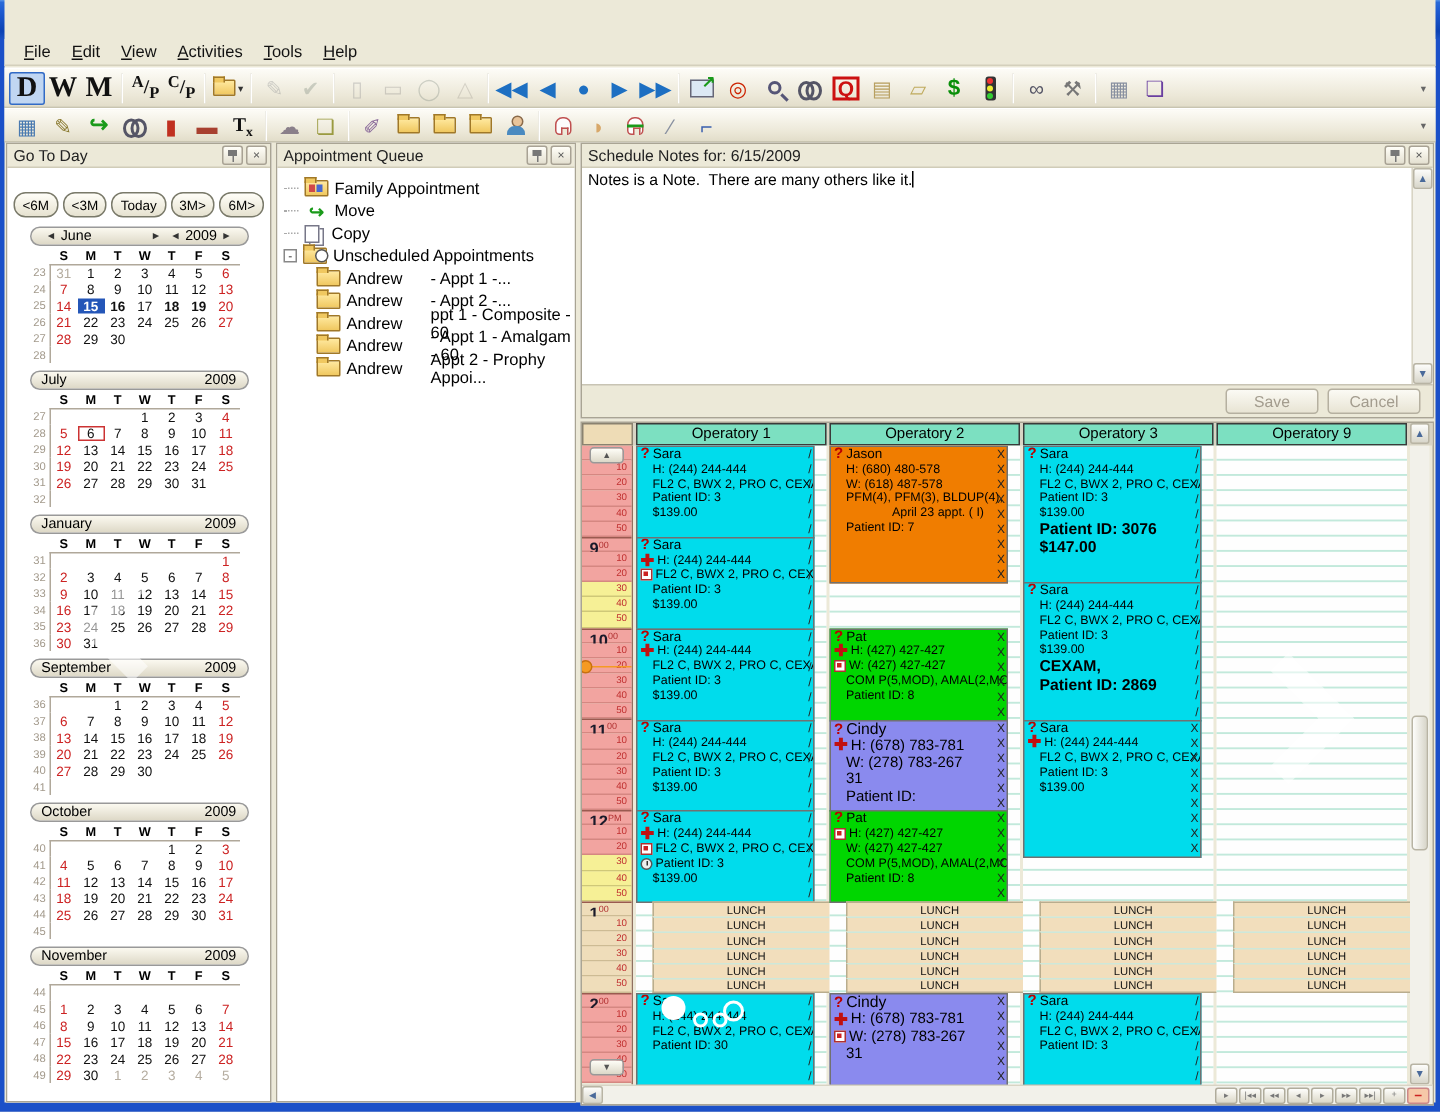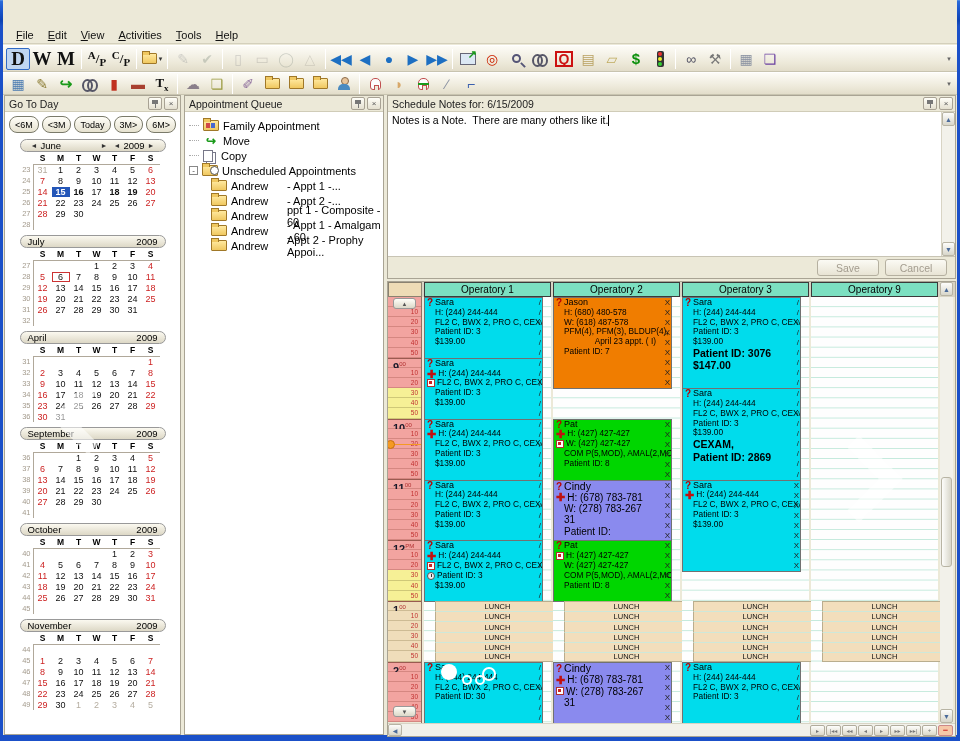--- a/index.html
+++ b/index.html
@@ -75,21 +75,21 @@
   .pin { display:block; }
   .pin i { display:block; width:6px; height:4px; background:#777; margin:0 auto; }
   .pin b { display:block; width:1px; height:4px; background:#777; margin:0 auto; }
 
   .p-goto { width:177px; flex:none; }
   .p-queue { width:200px; flex:none; }
   .rightcol { flex:1; display:flex; flex-direction:column; gap:2px; }
   .p-notes { height:184px; flex:none; }
 
   
-  .goto-body { flex:1; overflow:hidden; padding:4px 2px; position:relative; background:#fff; }
+  .goto-body { flex:1; overflow:hidden; padding:16px 2px; position:relative; background:#fff; }
   .goto-btns { display:flex; gap:3px; justify-content:center; margin-bottom:6px; }
   .gbtn { height:17px; padding:0 5px; border:1px solid #7a7a6a; border-radius:8px; font-size:9px;
     background:linear-gradient(180deg,#fffef8,#e6e2d0); display:flex; align-items:center; }
   .cal { width:146px; margin:0 auto 5px; }
   .cal-head { height:13px; border:1px solid #999; border-radius:7px; background:linear-gradient(180deg,#fbf9f0,#ddd8c6);
     display:flex; align-items:center; font-size:9.5px; padding:0 7px; margin-bottom:1px; }
   .cal-head .mon { margin-right:auto; } .cal-head .yr { }
   .cal-head .na { font-size:7px; color:#333; padding:0 3px; }
   .dowrow { display:flex; font-size:8.5px; font-weight:bold; margin-left:14px; }
   .dowrow span { width:18px; text-align:center; }
@@ -591,21 +591,21 @@
                     <span class="day"></span>
                     <span class="day"></span>
                     <span class="day"></span>
                     <span class="day"></span>
                   </span>
                 </div>
               </div>
             </div>
             <div class="cal">
               <div class="cal-head">
-                <span class="mon">April</span>
+                <span class="mon">January</span>
                 <span class="yr">2009</span>
               </div>
               <div class="dowrow">
                 <span>S</span>
                 <span>M</span>
                 <span>T</span>
                 <span>W</span>
                 <span>T</span>
                 <span>F</span>
                 <span>S</span>

